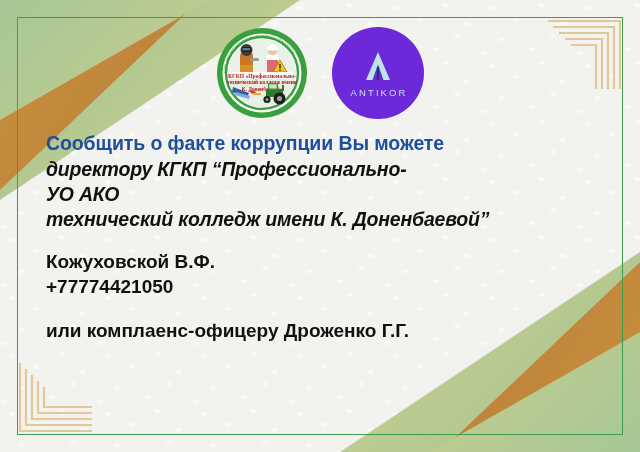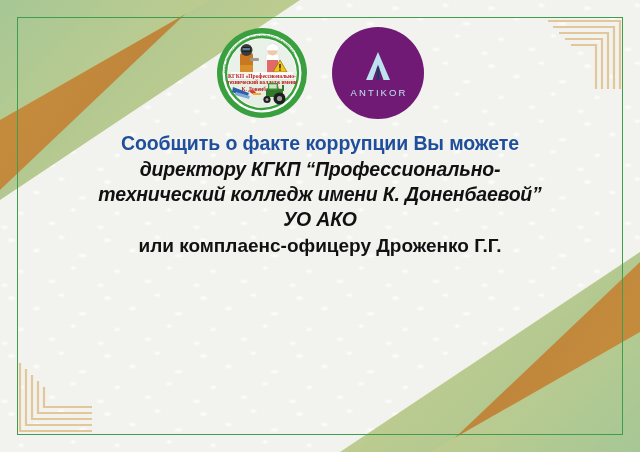--- a/index.html
+++ b/index.html
@@ -119,21 +119,21 @@
     border-radius: 50%;
     overflow: hidden;
     position: relative;
     flex: 0 0 auto;
   }
 
   .antikor {
     width: 92px;
     height: 92px;
     border-radius: 50%;
-    background: #701a75;
+    background: #6d28d9;
     position: relative;
     flex: 0 0 auto;
     display: flex;
     flex-direction: column;
     align-items: center;
     justify-content: center;
   }
   .antikor-mark {
     display: block;
   }
@@ -143,23 +143,23 @@
     letter-spacing: 2.1px;
     font-family: "Liberation Sans", sans-serif;
     margin-top: 4px;
     text-indent: 2.1px;
   }
 
   
   .content {
     position: absolute;
     top: 132px;
-    left: 30px;
+    left: 46px;
     right: 30px;
-    text-align: center;
+    text-align: left;
   }
   .lead {
     color: #1f4e9c;
     font-size: 19.5px;
     font-weight: bold;
     line-height: 1.18;
     margin: 0 0 2px 0;
     letter-spacing: -0.1px;
   }
   .org {
@@ -182,21 +182,21 @@
     line-height: 1.3;
     margin: 0;
   }
   .phone {
     color: #111111;
     font-size: 19px;
     font-weight: bold;
     line-height: 1.3;
     margin: 0;
   }
-  .second-block { margin-top: 2px; }
+  .second-block { margin-top: 20px; }
 </style>
 </head>
 <body>
 
 <div class="poster">
 
   <div class="paper-texture"></div>
 
   <div class="wedge wedge-tl-green"></div>
   <div class="wedge wedge-tl-orange"></div>
@@ -308,24 +308,28 @@
     </div>
 
   </div>
 
   <div class="content">
 
     <p class="lead">Сообщить о факте коррупции Вы можете</p>
 
     <p class="org">
       <span class="org-line">директору КГКП “Профессионально-</span>
+      <span class="org-line">УО АКО</span>
       <span class="org-line">технический колледж имени К. Доненбаевой”</span>
-      <span class="org-line">УО АКО</span>
     </p>
 
+    <div class="person-block">
+      <p class="person">Кожуховской В.Ф.</p>
+      <p class="phone">+77774421050</p>
+    </div>
 
     <div class="person-block second-block">
       <p class="person">или комплаенс-офицеру Дроженко Г.Г.</p>
     </div>
 
   </div>
 
 </div>
 
 </body></html>

